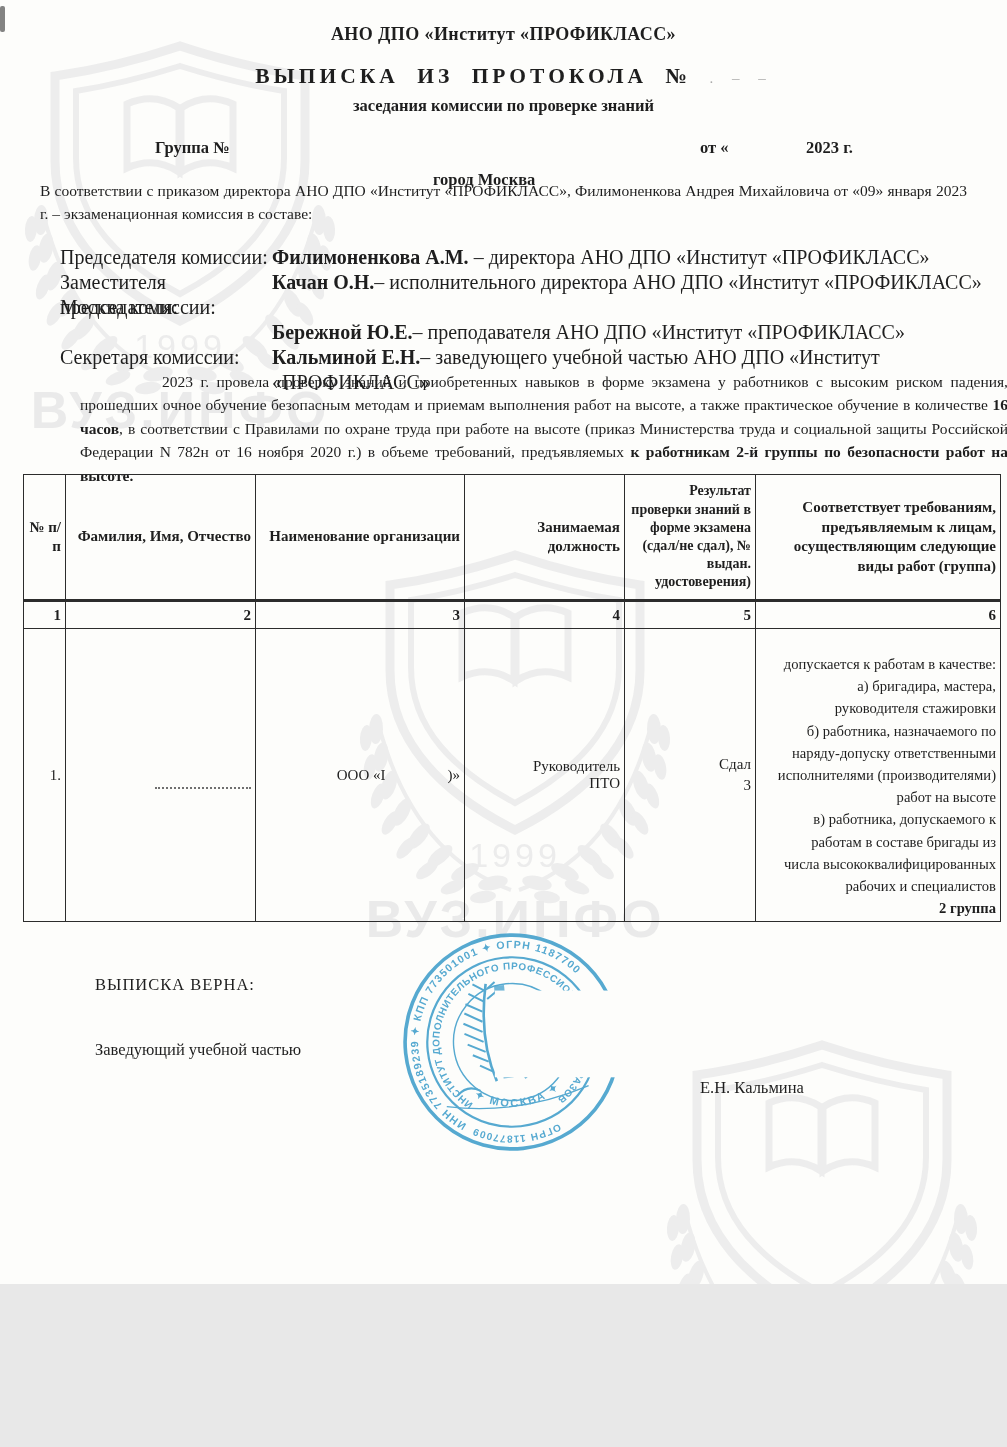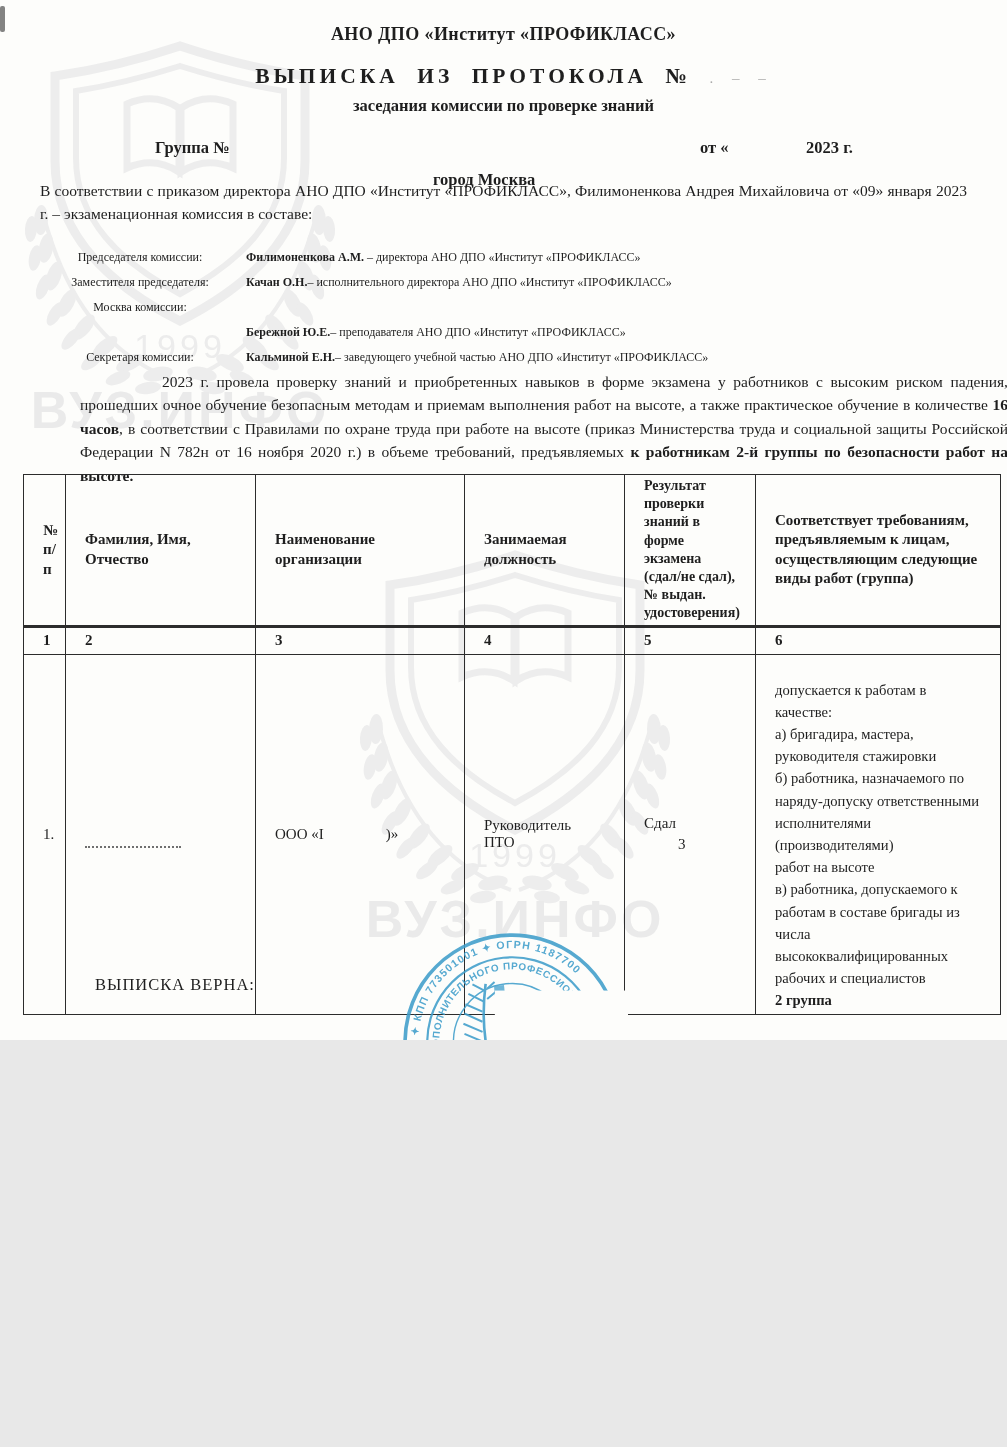--- a/index.html
+++ b/index.html
@@ -1,46 +1,46 @@
 <!DOCTYPE html>
 <html><head>
 <meta charset="utf-8">
 <style>
   html,body{margin:0;padding:0;background:#e8e8e8;}
-  .page{position:relative;width:1007px;height:1040px;margin:0 auto;background:#fdfdfb;
+  .page{position:relative;width:1007px;height:1284px;margin:0 auto;background:#fdfdfb;
         font-family:"Liberation Serif", serif;color:#1e1e1e;overflow:hidden;}
   .layer{position:absolute;inset:0;}
   #content{z-index:2;}
   #watermarks{z-index:1;}
   .abs{position:absolute;}
 
   
   .org-title{left:0;right:0;top:24px;text-align:center;font-weight:bold;font-size:18px;letter-spacing:.4px;}
   .doc-title{left:0;right:0;top:64px;text-align:center;font-weight:bold;font-size:21.5px;letter-spacing:4px;word-spacing:9px;padding-left:17px;}
   .title-redaction{color:#a9a9a9;font-size:15px;letter-spacing:3px;font-weight:normal;}
   .doc-subtitle{left:0;right:0;top:96px;text-align:center;font-weight:bold;font-size:16.5px;}
   .meta{top:138px;font-weight:bold;font-size:16.5px;}
   .meta-group{left:155px;font-family:Liberation Serif, serif;}
   .meta-city{left:433px;margin-top:32px;}
   .meta-from{left:700px;}
   .meta-year{left:806px;}
 
   
   .intro{left:40px;width:927px;top:180px;font-size:15.5px;line-height:1.47;text-align:justify;}
-  .commission{left:34px;top:245px;width:930px;font-size:12px;text-align:center;}
+  .commission{left:60px;top:245px;width:930px;font-size:20px;}
   .commission .row{display:flex;height:25px;line-height:25px;}
   .commission .role{width:212px;flex:none;}
   .commission .name{font-weight:bold;}
   .bodytext{left:40px;width:928px;top:370px;font-size:15.5px;line-height:1.51;text-align:justify;text-indent:82px;margin-left:40px;}
   .bodytext b{font-weight:bold;}
 
   
   table.results{position:absolute;left:23px;top:474px;width:977px;border-collapse:collapse;table-layout:fixed;
         font-size:15px;background:transparent;}
-  table.results td{border:1.6px solid #2c2c2c;padding:2px 19px;vertical-align:middle;text-align:left;background:transparent;}
+  table.results td{border:1.6px solid #2c2c2c;padding:2px 4px;vertical-align:middle;text-align:right;background:transparent;}
   tr.hdr{height:126px;}
   tr.hdr td{font-weight:bold;line-height:1.3;}
   td.hdr5{font-size:14px;line-height:1.26;padding:1px 2px;}
   tr.nums{height:28px;}
   tr.nums td{font-weight:bold;border-top-width:3.2px;}
   tr.datarow{height:262px;}
   td.qualcell{text-align:left;vertical-align:top;padding:6px 6px 4px 9px;font-size:14.6px;line-height:22.2px;}
   .pre{white-space:pre-line;margin-top:22px;}
   .qual-group{font-weight:bold;}
   .dotted-redaction{display:inline-block;width:96px;height:12px;border-bottom:2.4px dotted #6f6f6f;margin-top:18px;}

